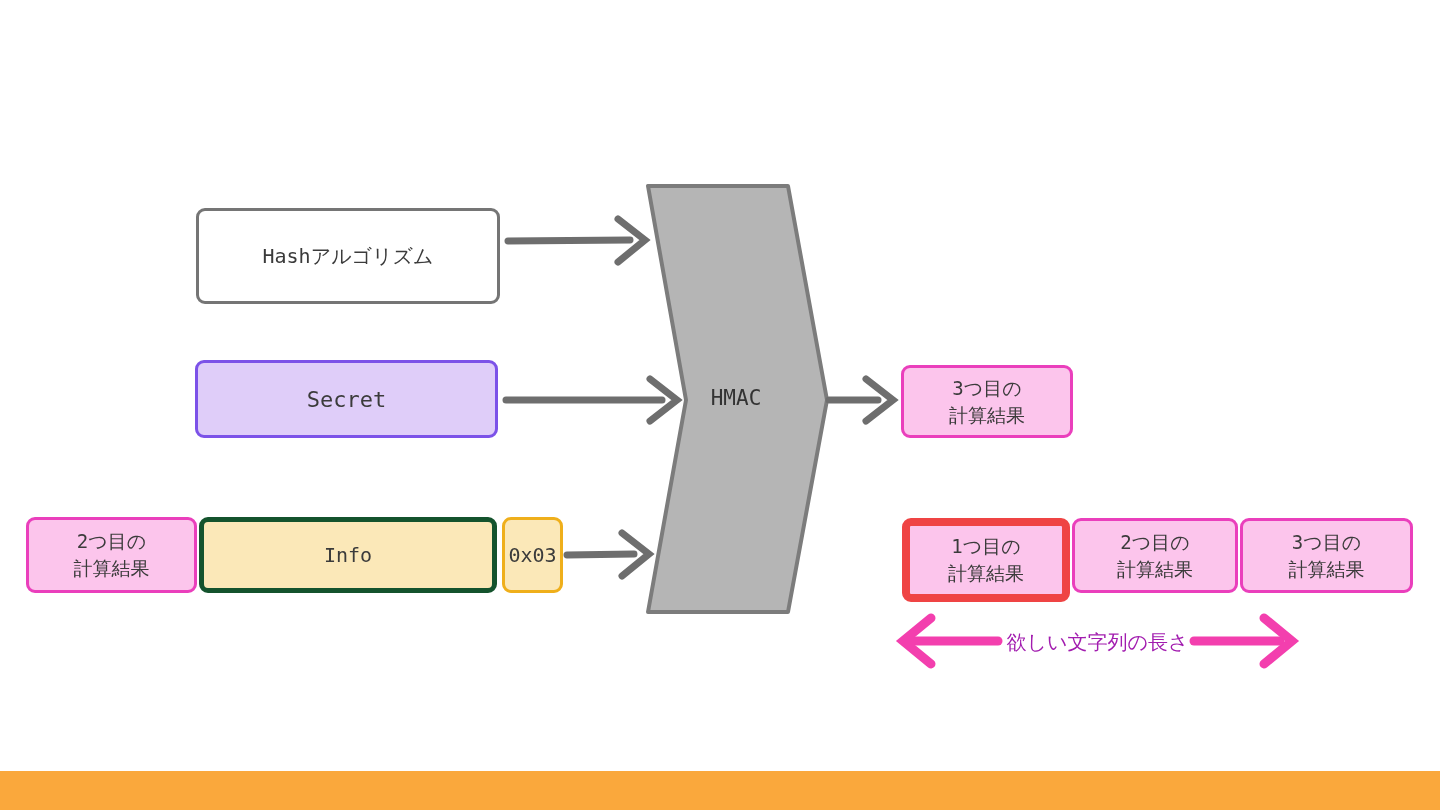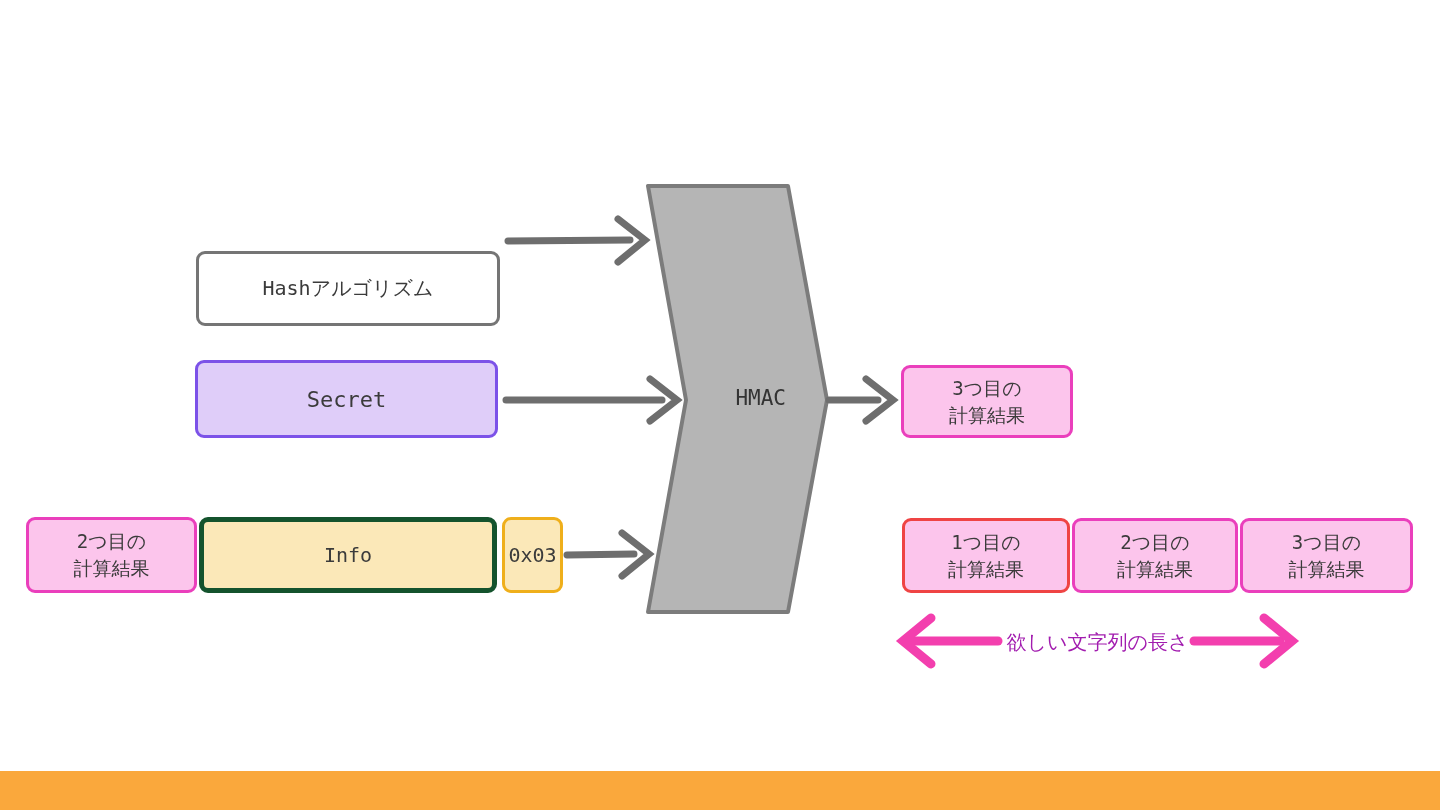--- a/index.html
+++ b/index.html
@@ -34,34 +34,34 @@
     display: flex;
     flex-direction: column;
     align-items: center;
     justify-content: center;
     font-family: "DejaVu Sans Mono", "DejaVu Sans", monospace, sans-serif;
     color: #3b3b3b;
     font-weight: 500;
     text-align: center;
     line-height: 27px;
   }
-  .box-hash   { left: 196px; top: 208px; width: 304px; height: 75px; background: #ffffff; border: 3px solid #757575; font-size: 20px; margin-top: 43px; }
+  .box-hash   { left: 196px; top: 208px; width: 304px; height: 96px; background: #ffffff; border: 3px solid #757575; font-size: 20px; }
   .box-secret { left: 195px; top: 360px; width: 303px; height: 78px; background: #dfcdf9; border: 3px solid #7c52e8; font-size: 22px; }
   .box-prev   { left: 26px;  top: 517px; width: 171px; height: 76px; background: #fcc5ec; border: 3px solid #ea3fbc; font-size: 19px; }
   .box-info   { left: 199px; top: 517px; width: 298px; height: 76px; background: #fbe8b8; border: 5px solid #14532d; font-size: 20px; }
   .box-ctr    { left: 502px; top: 517px; width: 61px;  height: 76px; background: #fbe8b8; border: 3px solid #efaf1b; font-size: 20px; }
   .box-out    { left: 901px; top: 365px; width: 172px; height: 73px; background: #fcc5ec; border: 3px solid #ea3fbc; font-size: 19px; }
-  .box-res1   { left: 902px;  top: 518px; width: 168px; height: 75px; background: #fcc5ec; border: 3px solid #ef4444; font-size: 19px; }
+  .box-res1   { left: 902px;  top: 518px; width: 168px; height: 84px; background: #fcc5ec; border: 8px solid #ef4444; font-size: 19px; }
   .box-res2   { left: 1072px; top: 518px; width: 166px; height: 75px; background: #fcc5ec; border: 3px solid #ea3fbc; font-size: 19px; }
   .box-res3   { left: 1240px; top: 518px; width: 173px; height: 75px; background: #fcc5ec; border: 3px solid #ea3fbc; font-size: 19px; }
   .hmac-label {
     position: absolute;
     left: 686px; top: 386px;
     width: 100px;
-    text-align: right;
+    text-align: center;
     font-family: "DejaVu Sans Mono", "DejaVu Sans", monospace, sans-serif;
     font-size: 21px;
     font-weight: 500;
     color: #333333;
   }
   .length-annotation {
     position: absolute;
     left: 1005px; top: 629px;
     width: 185px;
     text-align: center;

